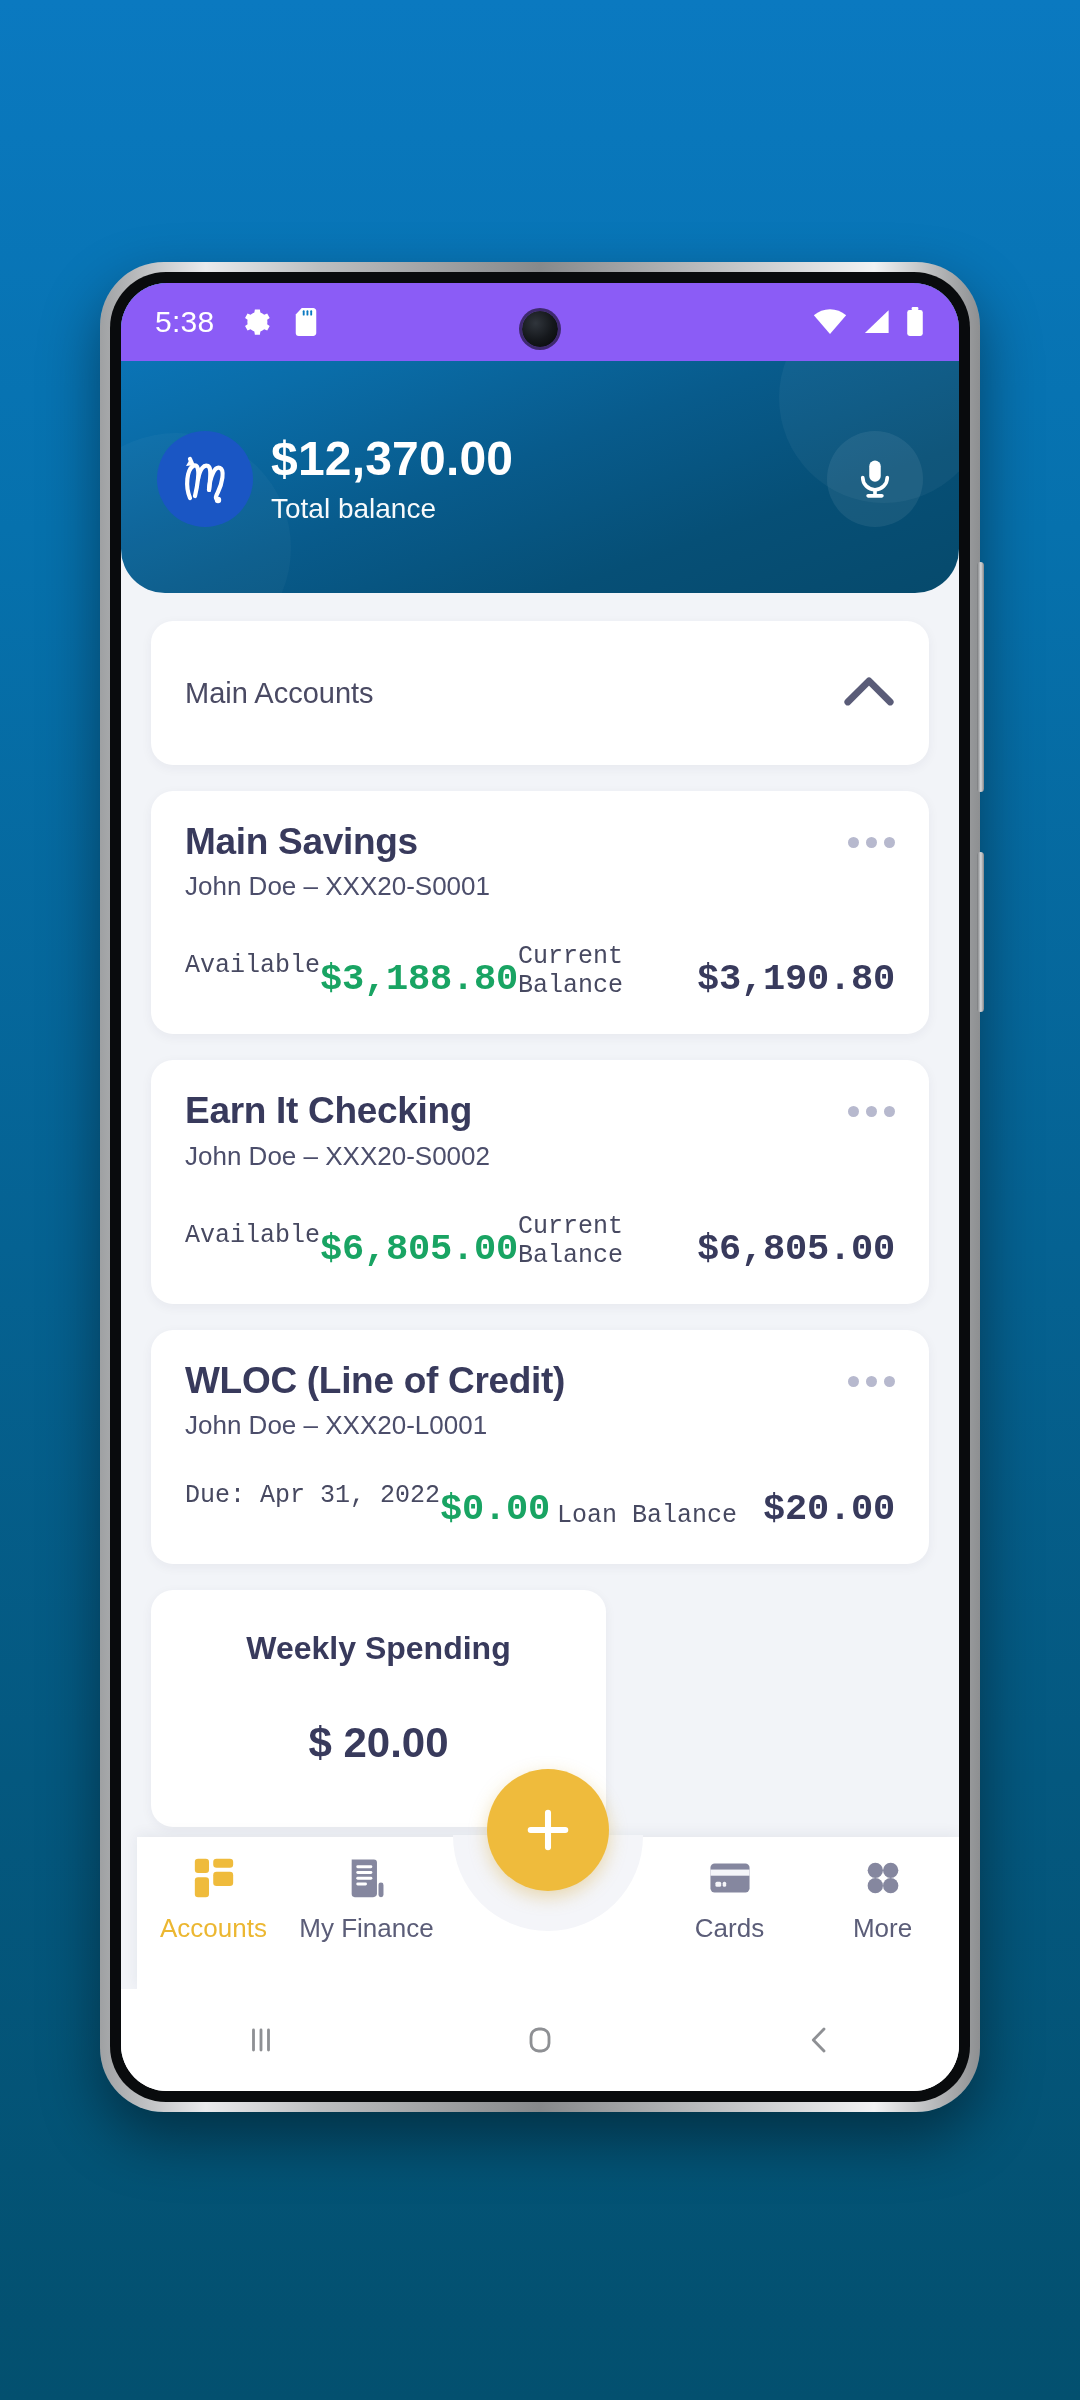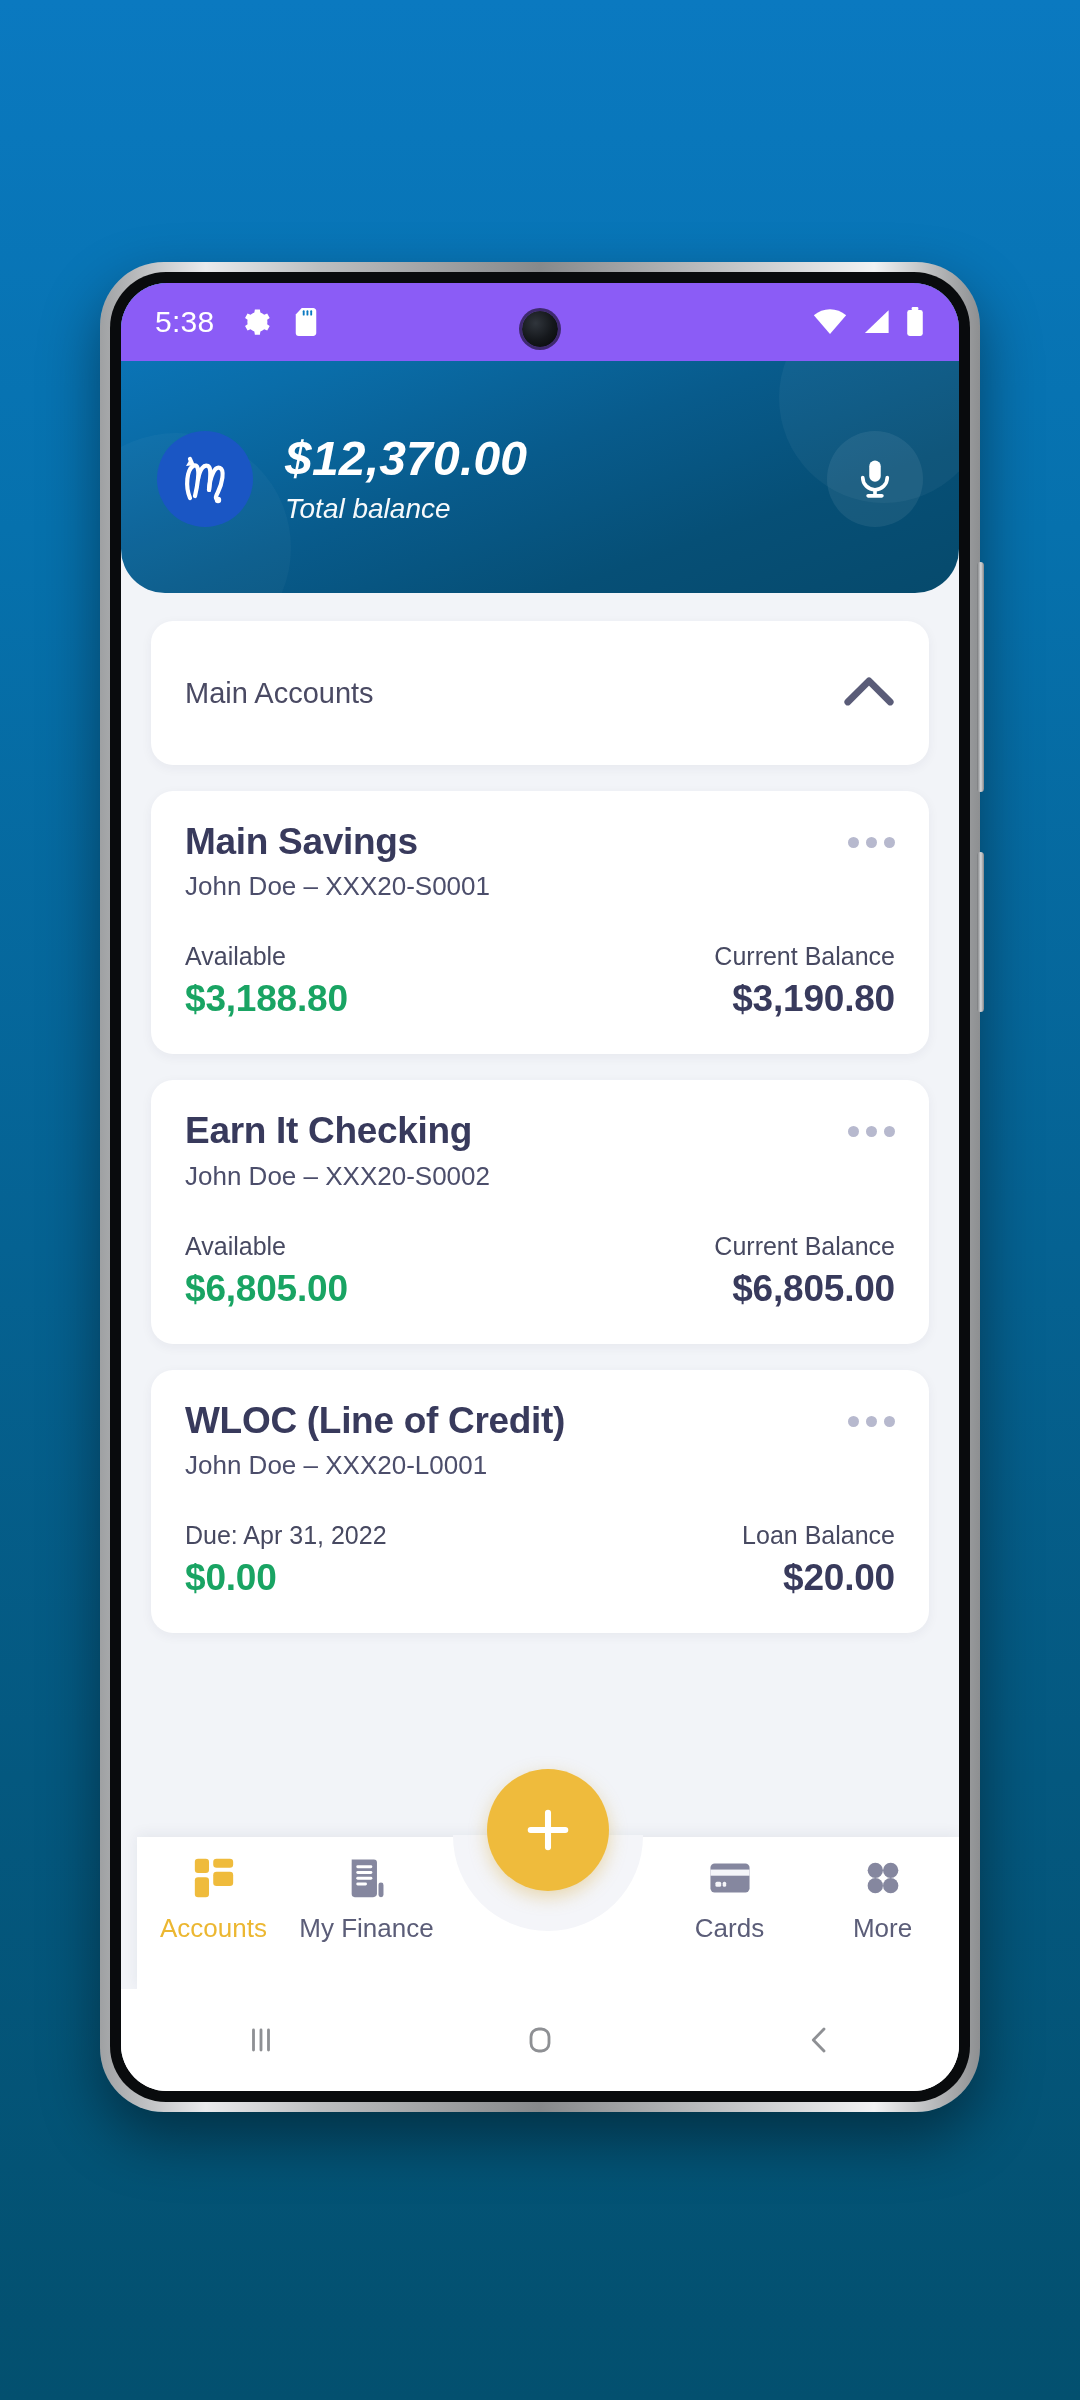--- a/index.html
+++ b/index.html
@@ -59,21 +59,21 @@
   #app-header .glow-b{ position:absolute; left:-60px; bottom:-70px; width:230px; height:230px;
     border-radius:50%; background:rgba(255,255,255,.03); }
   #header-row{
     position:absolute; left:0; top:96px; width:100%; height:200px;
     display:flex; align-items:center; padding:0 36px;
   }
   #brand-logo{
     width:96px; height:96px; border-radius:50%; background:#1a56c4;
     display:flex; align-items:center; justify-content:center; flex:0 0 auto;
   }
-  #balance-block{ margin-left:32px; color:#fff;font-style:italic; }
+  #balance-block{ margin-left:18px; color:#fff; }
   #total-balance-amount{ font-size:48px; font-weight:700; letter-spacing:.2px; line-height:1.08; }
   #total-balance-label{ font-size:28px; font-weight:400; margin-top:9px; opacity:.97; }
   #voice-button{
     margin-left:auto; width:96px; height:96px; border-radius:50%;
     background:rgba(255,255,255,.07);
     display:flex; align-items:center; justify-content:center; flex:0 0 auto;
   }
 
   
   #content-scroll{
@@ -91,21 +91,21 @@
   }
   #accounts-group-title{ font-size:29px; color:#4a4a63; font-weight:400; }
 
   .account-card{ padding:30px 34px 34px 34px; }
   .acct-top{ display:flex; align-items:flex-start; justify-content:space-between; }
   .acct-name{ font-size:37px; font-weight:700; color:#383a5c; letter-spacing:-.3px; line-height:1.12; }
   .acct-sub{ font-size:26px; color:#4c4e6b; margin-top:9px; font-weight:400; }
   .acct-menu{ display:flex; gap:7px; padding-top:16px; flex:0 0 auto; }
   .acct-menu i{ width:11px; height:11px; border-radius:50%; background:#b7b9ce; display:block; }
   .acct-amounts{ display:flex; justify-content:space-between; align-items:flex-end; margin-top:40px; }
-  .amt-col{ display:flex; flex-direction:column; }
+  .amt-col{ display:flex; flex-direction:row;font-family:Liberation Mono, monospace; }
   .amt-col.right{ align-items:flex-end; }
   .amt-label{ font-size:25px; color:#474961; font-weight:400; }
   .amt-value{ font-size:37px; font-weight:700; margin-top:7px; letter-spacing:-.2px; }
   .amt-value.green{ color:#19a463; }
   .amt-value.dark{ color:#383a5c;margin-left:26px; }
 
   #weekly-spending-card{
     width:455px; padding:40px 34px 60px 34px; border-radius:22px;
   }
   #weekly-spending-title{ font-size:32px; font-weight:700; color:#383a5c; text-align:center; }
@@ -293,20 +293,24 @@
               <span class="amt-label">Due: Apr 31, 2022</span>
               <span class="amt-value green">$0.00</span>
             </div>
             <div class="amt-col right">
               <span class="amt-label">Loan Balance</span>
               <span class="amt-value dark">$20.00</span>
             </div>
           </div>
         </div>
 
+        <div class="card" id="weekly-spending-card">
+          <div id="weekly-spending-title">Weekly Spending</div>
+          <div id="weekly-spending-amount">$ 20.00</div>
+        </div>
       </div>
 
       <div id="bottom-nav">
         <div class="nav-notch"></div>
 
         <div class="nav-item active">
           <svg width="46" height="46" viewBox="0 0 24 24" aria-hidden="true">
             <rect x="2" y="2" width="7.4" height="7.4" rx="1.7" fill="#efbb3c"></rect>
             <rect x="11.6" y="2" width="10.4" height="4.6" rx="1.7" fill="#efbb3c"></rect>
             <rect x="2" y="11.6" width="7.4" height="10.4" rx="1.7" fill="#efbb3c"></rect>

